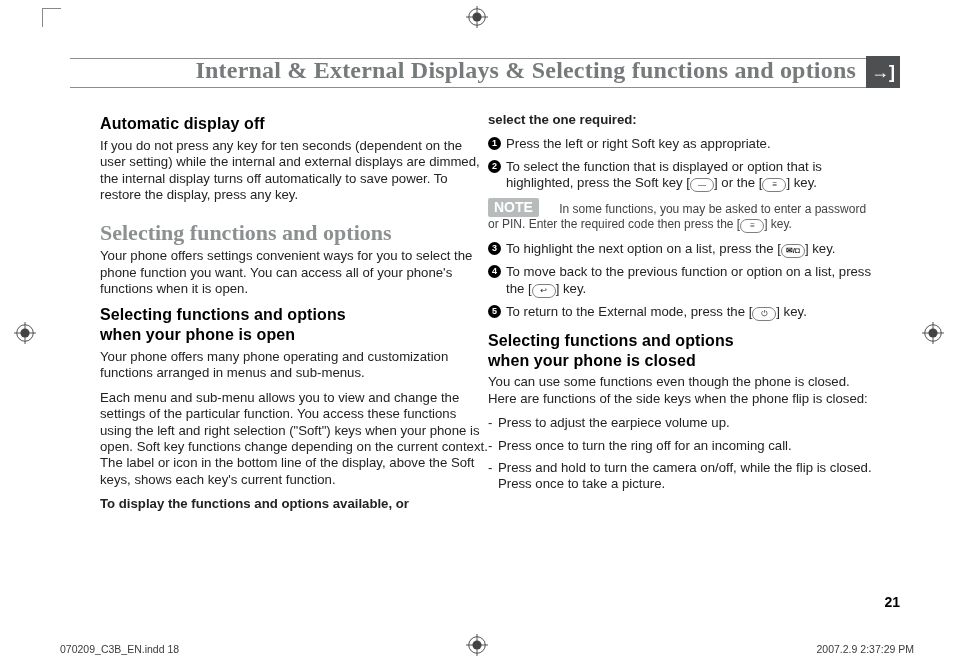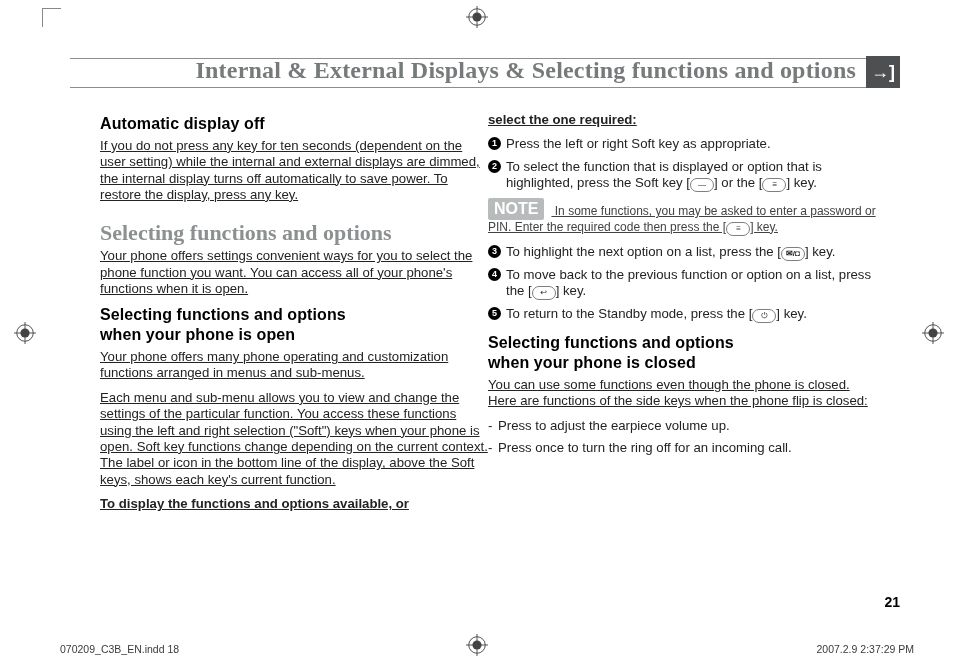--- a/index.html
+++ b/index.html
@@ -97,21 +97,21 @@
     letter-spacing: 0.1px;
   }
   .big-serif {
     font-family: Georgia, "Times New Roman", serif;
     font-size: 22px;
     font-weight: bold;
     color: #8c9091;
     margin: 18px 0 0 0;
     line-height: 1.05;
   }
-  p { margin: 4px 0 8px 0; text-decoration: underline; }
+  p { margin: 4px 0 8px 0; }
   .bold-lead { font-weight: bold; }
 
   .num-list { list-style: none; padding: 0; margin: 0; }
   .num-list li { position: relative; padding-left: 18px; margin: 3px 0 6px 0; }
   .circ-num {
     position: absolute; left: 0; top: 1px;
     width: 13px; height: 13px; border-radius: 50%;
     background: #000; color: #fff;
     font-size: 9px; font-weight: bold;
     display: flex; align-items: center; justify-content: center;
@@ -119,25 +119,25 @@
   }
 
   .dash-list { list-style: none; padding: 0; margin: 2px 0 0 0; }
   .dash-list li { position: relative; padding-left: 10px; margin: 3px 0 6px 0; }
   .dash-list li::before { content: "- "; position: absolute; left: 0; top: 0; }
 
   .note-badge {
     display: inline-block;
     background: #b8bbbc;
     color: #fff;
-    font-size: 16px;
+    font-size: 14px;
     font-weight: bold;
     padding: 1px 6px;
     border-radius: 2px;
-    margin-right: 7px;
+    margin-right: 17px;
     vertical-align: 1px;
   }
   .note-line { font-size: 12px; color: #434343; margin: 4px 0 8px 0; }
 
   .key {
     display: inline-flex;
     align-items: center; justify-content: center;
     min-width: 16px; height: 12px;
     padding: 0 3px;
     border: 1px solid #7d7f80;
@@ -254,31 +254,32 @@
         <li>
           <span class="circ-num">3</span>
           <span>To highlight the next option on a list, press the [</span><span class="key key-x">✉/◘</span><span>] key.</span>
         </li>
         <li>
           <span class="circ-num">4</span>
           <span>To move back to the previous function or option on a list, press the [</span><span class="key">↩</span><span>] key.</span>
         </li>
         <li>
           <span class="circ-num">5</span>
-          <span>To return to the Standby mode, press the [</span><span class="key">⏻</span><span>] key.</span>
+          <span>To return to the External mode, press the [</span><span class="key">⏻</span><span>] key.</span>
         </li>
       </ul>
 
       <h3 class="section" style="margin-top:10px;margin-bottom:0">Selecting functions and options</h3>
       <h3 class="section" style="margin-top:0">when your phone is closed</h3>
       <p>You can use some functions even though the phone is closed. Here are functions of the side keys when the phone flip is closed:</p>
 
       <ul class="dash-list">
         <li>Press to adjust the earpiece volume up.</li>
         <li>Press once to turn the ring off for an incoming call.</li>
+        <li>Press and hold to turn the camera on/off, while the flip is closed. Press once to take a picture.</li>
       </ul>
     </div>
   </div>
 
   <div class="page-num">21</div>
 </div>
 
 <div class="footer-left">070209_C3B_EN.indd   18</div>
 <div class="footer-right">2007.2.9   2:37:29 PM</div>
 

